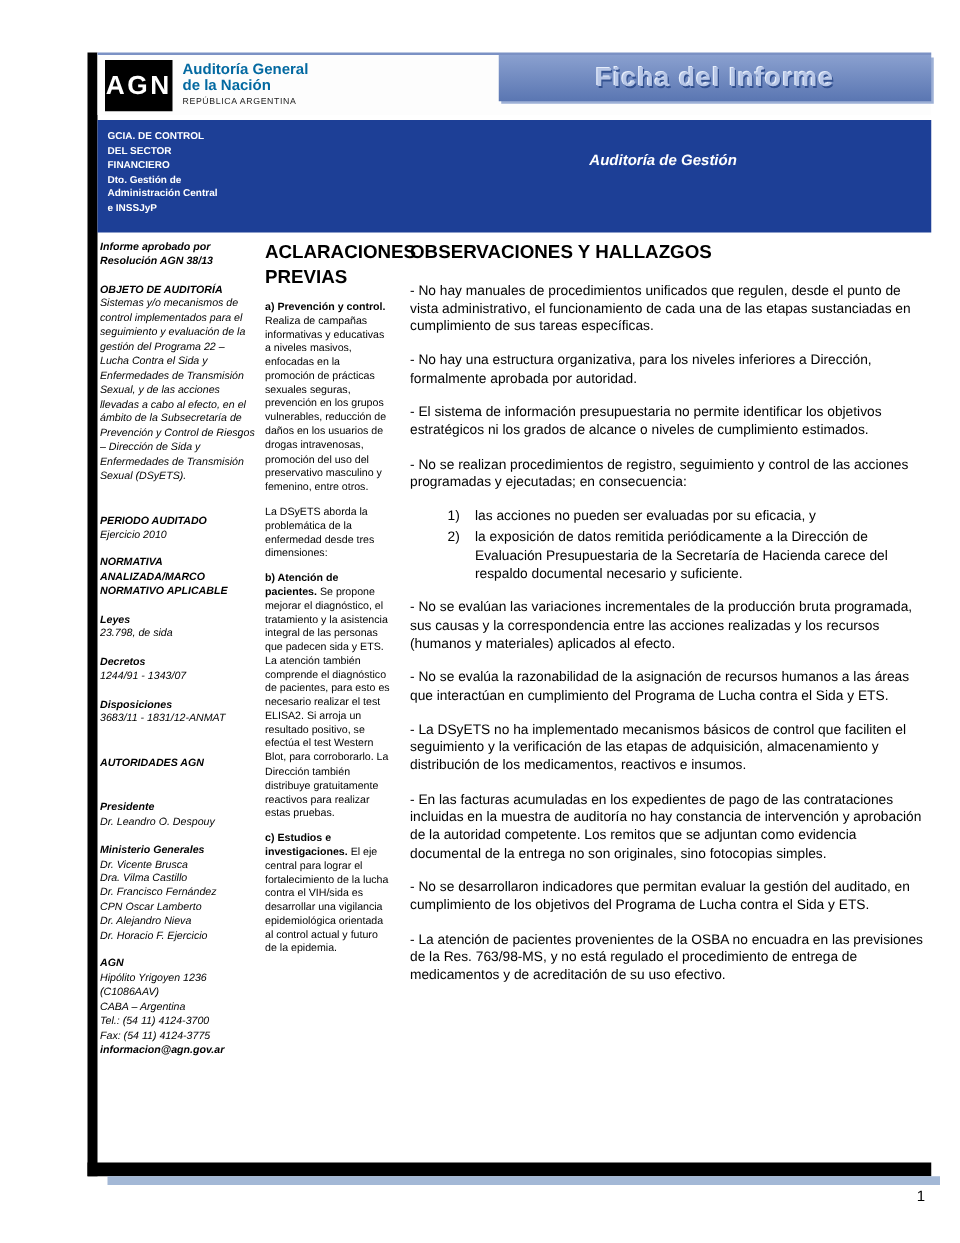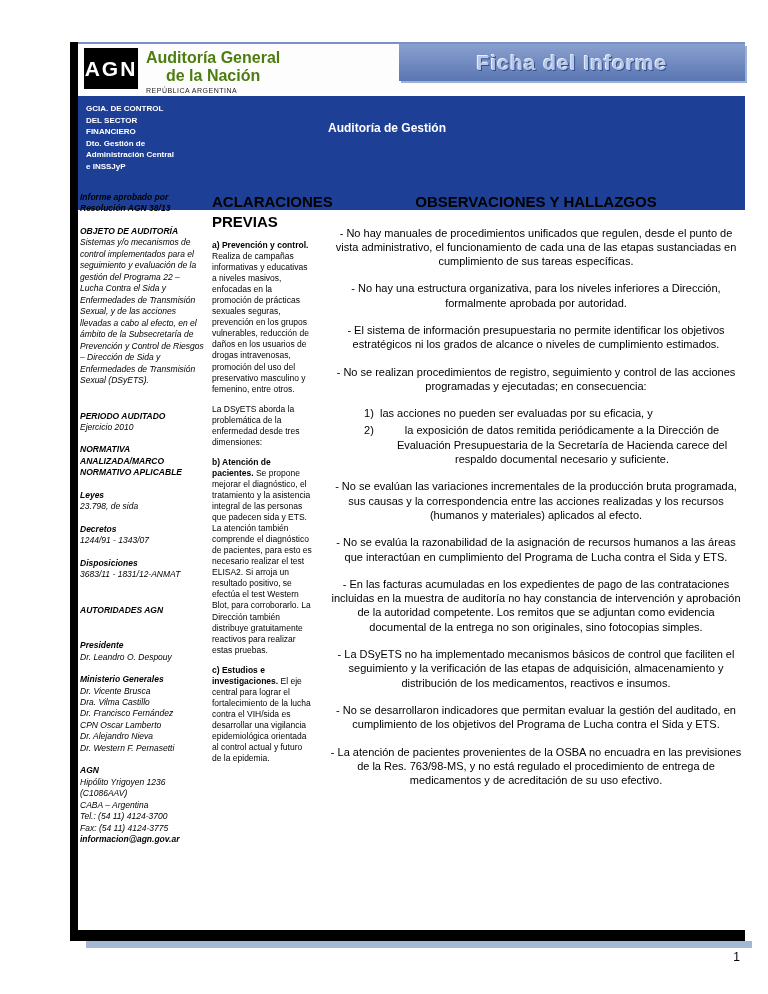--- a/index.html
+++ b/index.html
@@ -8,41 +8,41 @@
   .page { position:relative; width:768px; height:994px; background:#fff; overflow:hidden; }
 
   .vstrip { position:absolute; left:70px; top:42px; width:8px; height:899px; background:#000; }
 
   
   .header { position:absolute; left:78px; top:42px; width:667px; height:50px; background:#fdfdfd; border-top:2px solid #7b91c4; }
   .logo { position:absolute; left:6px; top:4px; width:54px; height:41px; background:#000; color:#fff;
           display:flex; align-items:center; justify-content:center; }
   .logo span { font-weight:bold; font-size:21px; letter-spacing:2px; }
   .org { position:absolute; left:68px; top:5px; }
-  .org-line { font-size:16px; font-weight:bold; color:#4d7c0f; line-height:1.12;text-align:center; }
+  .org-line { font-size:12px; font-weight:bold; color:#0369a1; line-height:1.12; }
   .org-sub { font-size:7px; letter-spacing:0.5px; color:#222; margin-top:2px; }
   .banner { position:absolute; right:0; top:0; width:346px; height:37px;
             background:linear-gradient(180deg,#8aa0cf 0%, #5a76b2 100%);
             display:flex; align-items:center; justify-content:center;
             box-shadow:2px 2px 0 #9db0d6; }
   .banner-text { font-size:21px; font-weight:bold; letter-spacing:1px; color:#b7c6e6;
                  text-shadow:1px 1px 0 #32508f, -1px -1px 0 #e6eefb; }
 
   
-  .band { position:absolute; left:78px; top:96px; width:667px; height:114px; background:#1d3f96; color:#fff; }
+  .band { position:absolute; left:78px; top:96px; width:667px; height:90px; background:#1d3f96; color:#fff; }
   .band-left { position:absolute; left:8px; top:7px; font-size:8px; font-weight:bold; line-height:1.45; }
   .band-right { position:absolute; left:250px; right:8px; top:21px; }
   .band-title { font-size:13px; font-weight:bold; text-align:center; }
-  .band-subtitle { font-size:12px; font-weight:bold; text-align:left; margin-top:4px; padding-right:4px; }
+  .band-subtitle { font-size:12px; font-weight:bold; font-style:italic; text-align:center; margin-top:4px; padding-right:4px; }
 
   
   .content { position:absolute; left:80px; top:192px; width:664px; display:flex; align-items:flex-start; }
   .col1 { width:124px; font-size:8.5px; line-height:1.35; }
   .col2 { width:102px; margin-left:8px; font-size:8.5px; line-height:1.3; }
-  .col3 { flex:1; margin-left:14px; font-size:11px; line-height:1.3;text-align:center; }
+  .col3 { flex:1; margin-left:14px; font-size:11px; line-height:1.3; }
 
   .b { font-weight:bold; }
   .h1 { font-size:15px; font-weight:bold; }
   .blk { margin-bottom:11px;font-style:italic; }
   .gap-lg { margin-bottom:24px; }
   .c2blk { margin-bottom:9px; }
   .col2 .h1 { margin-bottom:9px; }
   .obs-title { margin-bottom:14px; }
   .obs { margin-bottom:13px; }
   .numlist { margin:0 0 13px 30px; }
@@ -128,21 +128,21 @@
         <div>Dr. Leandro O. Despouy</div>
       </div>
 
       <div class="blk">
         <div class="b">Ministerio Generales</div>
         <div>Dr. Vicente Brusca</div>
         <div>Dra. Vilma Castillo</div>
         <div>Dr. Francisco Fernández</div>
         <div>CPN Oscar Lamberto</div>
         <div>Dr. Alejandro Nieva</div>
-        <div>Dr. Western F. Pernasetti</div>
+        <div>Dr. Horacio F. Ejercicio</div>
       </div>
 
       <div class="blk">
         <div class="b">AGN</div>
         <div>Hipólito Yrigoyen 1236</div>
         <div>(C1086AAV)</div>
         <div>CABA – Argentina</div>
         <div>Tel.: (54 11) 4124-3700</div>
         <div>Fax: (54 11) 4124-3775</div>
         <div class="b">informacion@agn.gov.ar</div>
@@ -168,22 +168,22 @@
           <span class="numlabel">1)</span>
           <span class="numtext">las acciones no pueden ser evaluadas por su eficacia, y</span>
         </div>
         <div class="numitem">
           <span class="numlabel">2)</span>
           <span class="numtext">la exposición de datos remitida periódicamente a la Dirección de Evaluación Presupuestaria de la Secretaría de Hacienda carece del respaldo documental necesario y suficiente.</span>
         </div>
       </div>
       <p class="obs">- No se evalúan las variaciones incrementales de la producción bruta programada, sus causas y la correspondencia entre las acciones realizadas y los recursos (humanos y materiales) aplicados al efecto.</p>
       <p class="obs">- No se evalúa la razonabilidad de la asignación de recursos humanos a las áreas que interactúan en cumplimiento del Programa de Lucha contra el Sida y ETS.</p>
+      <p class="obs">- La DSyETS no ha implementado mecanismos básicos de control que faciliten el seguimiento y la verificación de las etapas de adquisición, almacenamiento y distribución de los medicamentos, reactivos e insumos.</p>
       <p class="obs">- En las facturas acumuladas en los expedientes de pago de las contrataciones incluidas en la muestra de auditoría no hay constancia de intervención y aprobación de la autoridad competente. Los remitos que se adjuntan como evidencia documental de la entrega no son originales, sino fotocopias simples.</p>
-      <p class="obs">- La DSyETS no ha implementado mecanismos básicos de control que faciliten el seguimiento y la verificación de las etapas de adquisición, almacenamiento y distribución de los medicamentos, reactivos e insumos.</p>
       <p class="obs">- No se desarrollaron indicadores que permitan evaluar la gestión del auditado, en cumplimiento de los objetivos del Programa de Lucha contra el Sida y ETS.</p>
       <p class="obs">- La atención de pacientes provenientes de la OSBA no encuadra en las previsiones de la Res. 763/98-MS, y no está regulado el procedimiento de entrega de medicamentos y de acreditación de su uso efectivo.</p>
     </div>
 
   </div>
 
   <div class="footer-black"></div>
   <div class="footer-blue"></div>
   <div class="page-num">1</div>
 

